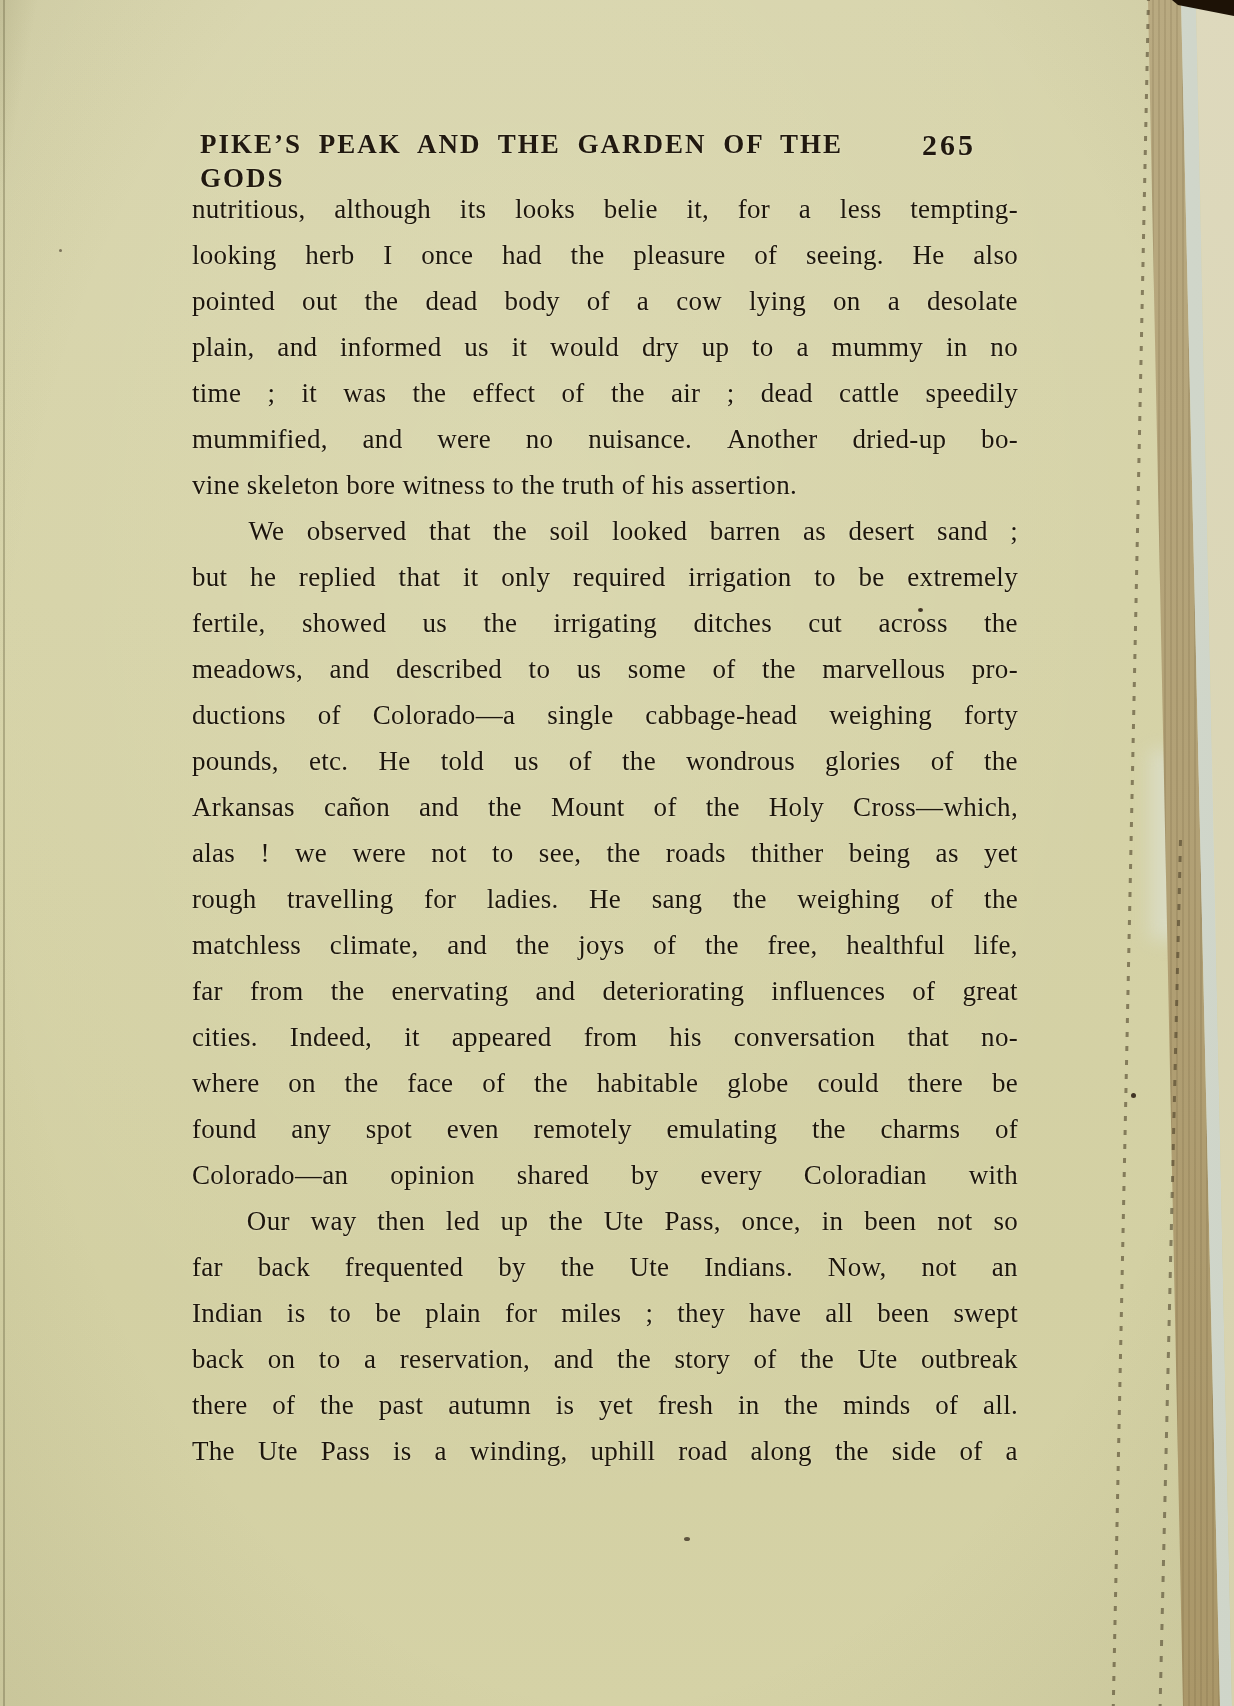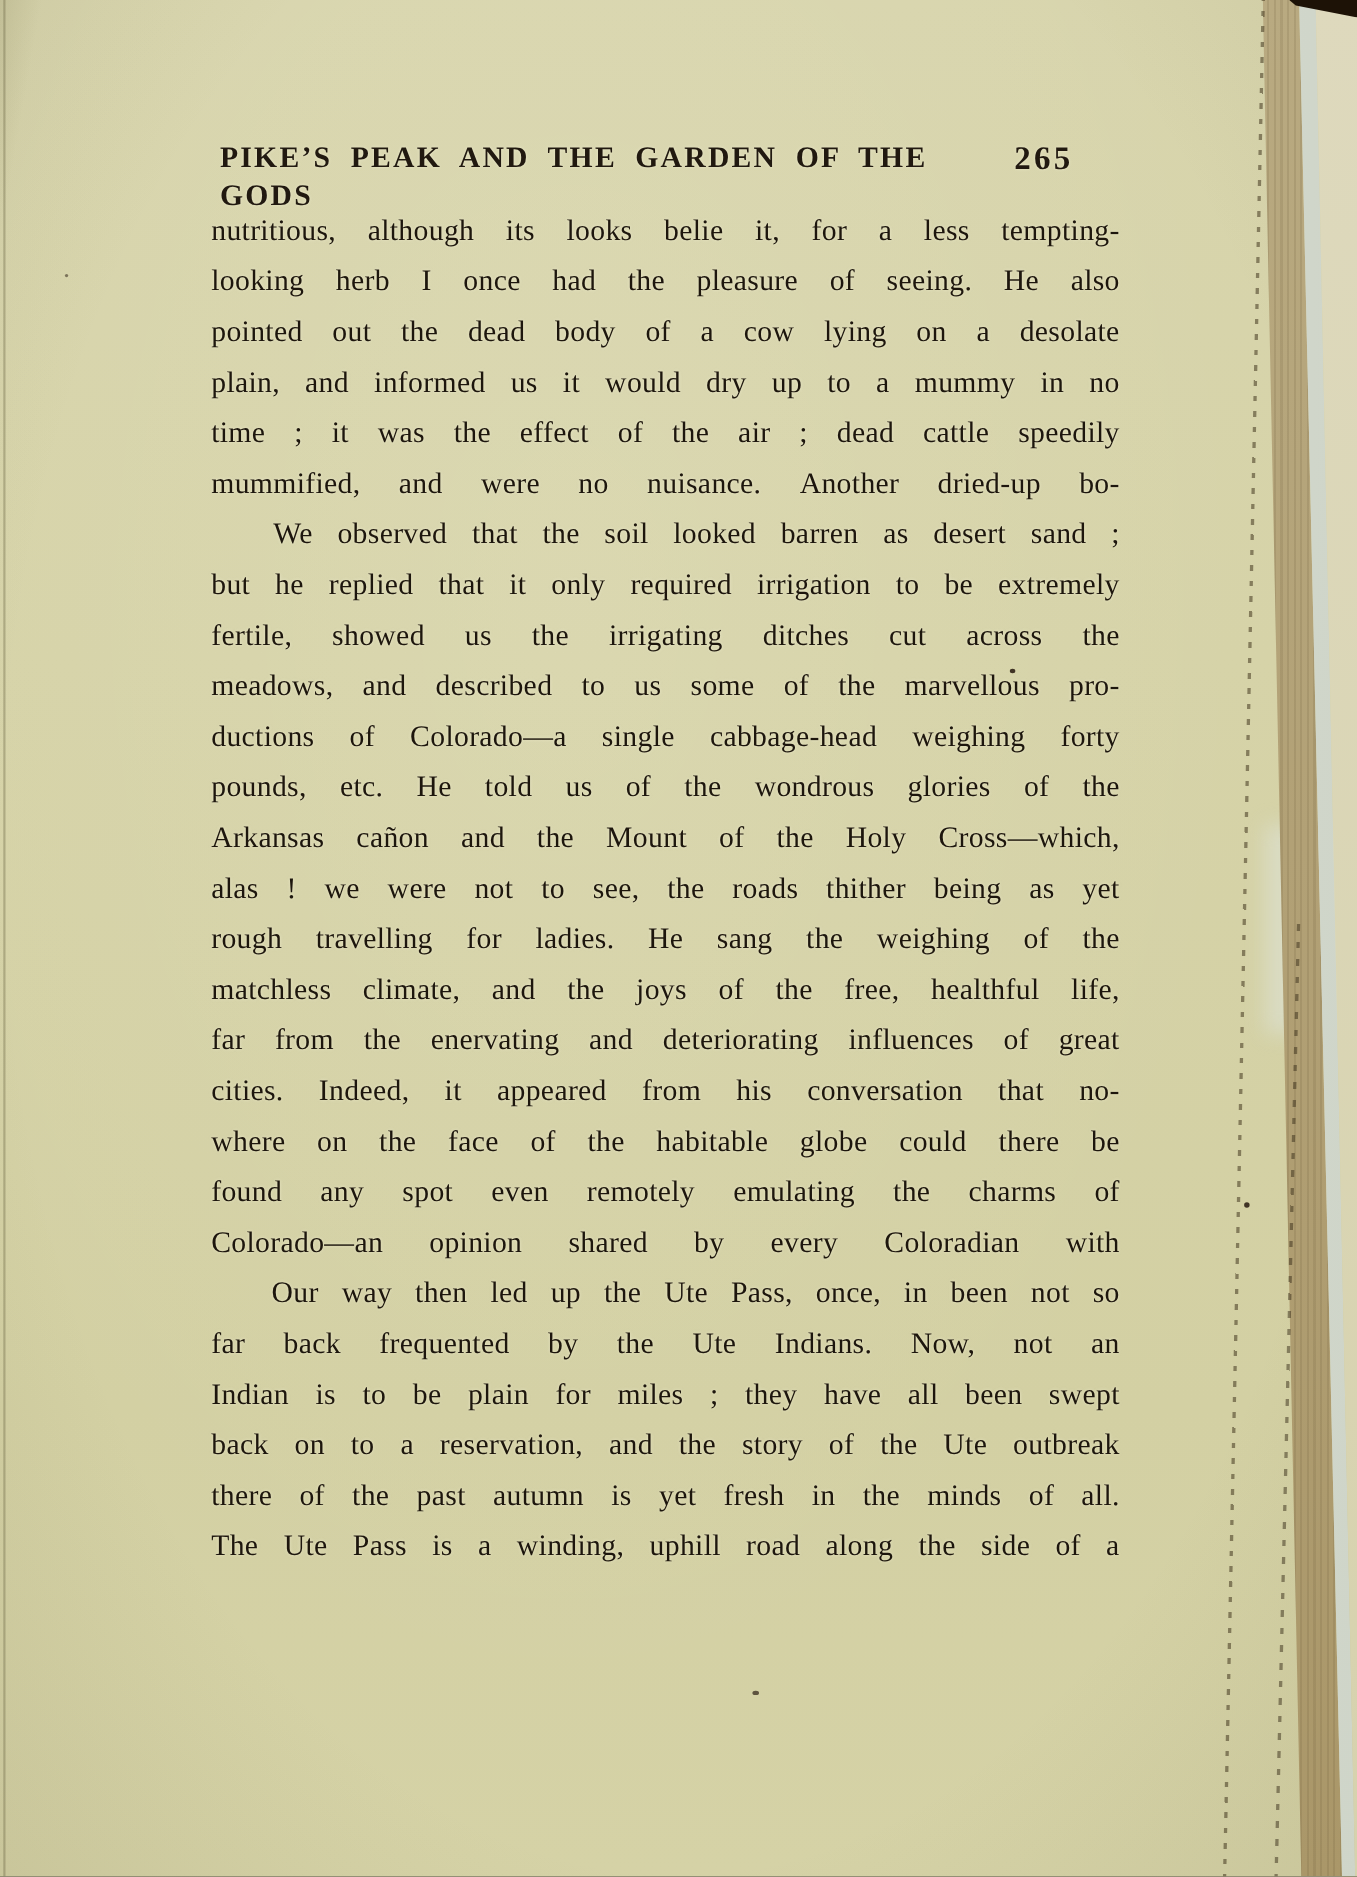--- a/index.html
+++ b/index.html
@@ -188,20 +188,21 @@
       <div class="line just">
         <span class="w">mummified,</span>
         <span class="w">and</span>
         <span class="w">were</span>
         <span class="w">no</span>
         <span class="w">nuisance.</span>
         <span class="w">Another</span>
         <span class="w">dried-up</span>
         <span class="w">bo-</span>
       </div>
+      <div class="line">vine skeleton bore witness to the truth of his assertion.</div>
       <div class="line just">
         <span class="ind"></span>
         <span class="w">We</span>
         <span class="w">observed</span>
         <span class="w">that</span>
         <span class="w">the</span>
         <span class="w">soil</span>
         <span class="w">looked</span>
         <span class="w">barren</span>
         <span class="w">as</span>

